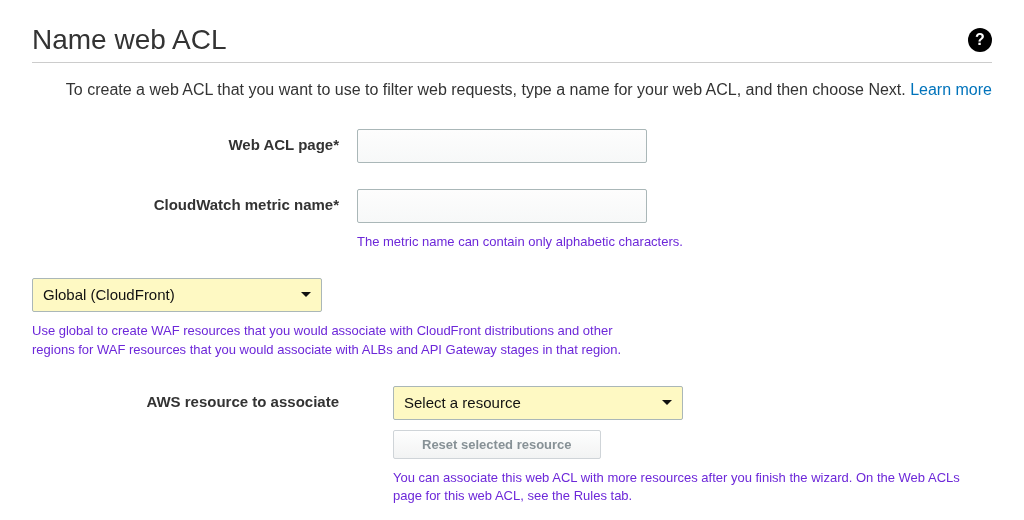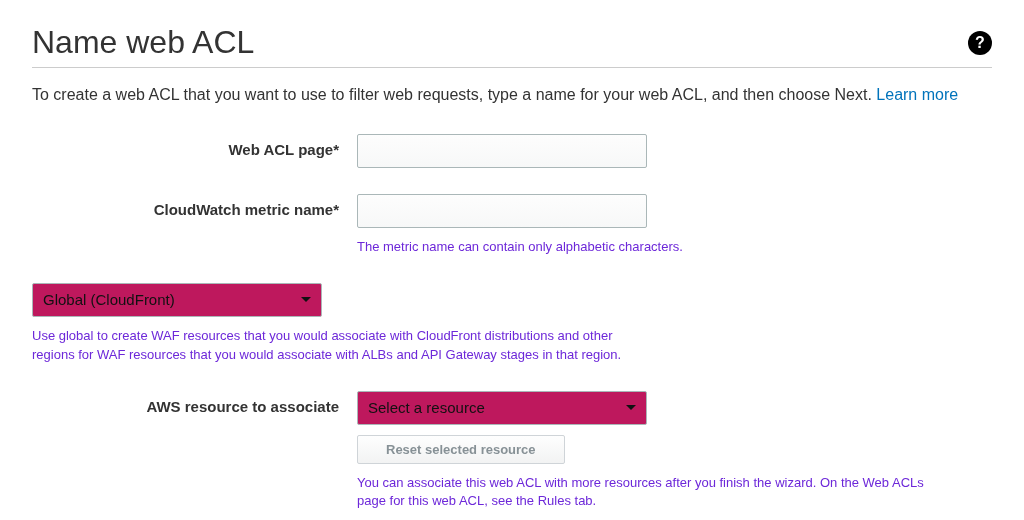--- a/index.html
+++ b/index.html
@@ -16,41 +16,42 @@
   }
   .header {
     display: flex;
     align-items: center;
     justify-content: space-between;
     border-bottom: 1px solid #ccc;
     padding-bottom: 6px;
     margin-bottom: 18px;
   }
   .page-title {
-    font-size: 32px;
+    font-size: 28px;
     font-weight: 400;
     color: #333;
   }
   .help-icon {
     width: 24px;
     height: 24px;
     border-radius: 50%;
     background: #000;
     color: #fff;
     font-weight: 700;
     font-size: 16px;
     display: flex;
     align-items: center;
     justify-content: center;
     cursor: pointer;
   }
   .description {
     font-size: 16px;
     color: #333;
     margin-bottom: 30px;
+    text-align: right;
   }
   .learn-more {
     color: #0073bb;
     text-decoration: none;
     cursor: pointer;
   }
   .form-row {
     display: flex;
     margin-bottom: 26px;
   }
@@ -69,21 +70,21 @@
     flex: 1;
     max-width: 610px;
   }
   .text-input, .select-box {
     width: 290px;
     height: 34px;
     border: 1px solid #aab7b8;
     border-radius: 2px;
     padding: 6px 10px;
     font-size: 15px;
-    background: #be185d;
+    background: #fef9c3;
     display: flex;
     align-items: center;
     justify-content: space-between;
     cursor: pointer;
   }
   .text-input {
     background: linear-gradient(#fdfdfd,#f7f8f8);
     cursor: text;
   }
   .select-value {
@@ -150,21 +151,21 @@
 <div class="form-row">
   <div class="input-col">
     <div class="select-box">
       <span class="select-value">Global (CloudFront)</span>
       <span class="caret"></span>
     </div>
     <div class="hint">Use global to create WAF resources that you would associate with CloudFront distributions and other regions for WAF resources that you would associate with ALBs and API Gateway stages in that region.</div>
   </div>
 </div>
 
-<div class="form-row" style="margin-bottom:0;">
+<div class="form-row" style="margin-bottom:0;gap:36px;">
   <div class="label-col">
     <label>AWS resource to associate</label>
   </div>
   <div class="input-col">
     <div class="select-box">
       <span class="select-value">Select a resource</span>
       <span class="caret"></span>
     </div>
     <div class="reset-btn">Reset selected resource</div>
     <div class="hint">You can associate this web ACL with more resources after you finish the wizard. On the Web ACLs page for this web ACL, see the Rules tab.</div>

